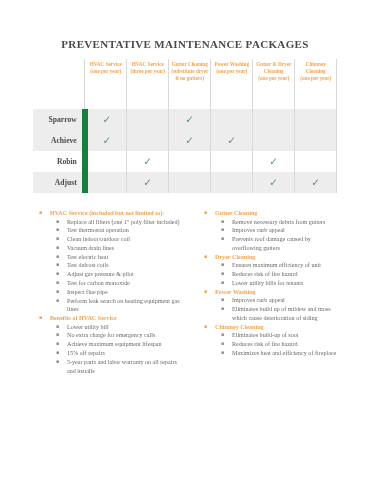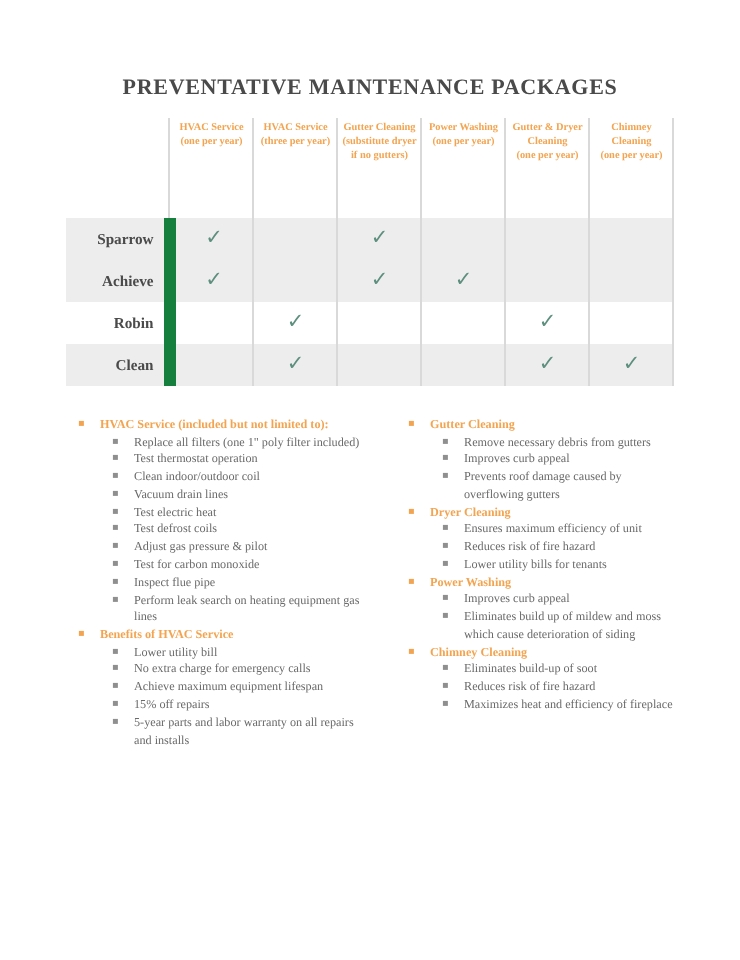--- a/index.html
+++ b/index.html
@@ -237,21 +237,21 @@
             <span class="chk empty">✓</span>
           </td>
           <td>
             <span class="chk">✓</span>
           </td>
           <td>
             <span class="chk empty">✓</span>
           </td>
         </tr>
         <tr class="shaded">
-          <td class="rowlabel">Clean</td>
+          <td class="rowlabel">Adjust</td>
           <td>
             <span class="chk empty">✓</span>
           </td>
           <td>
             <span class="chk">✓</span>
           </td>
           <td>
             <span class="chk empty">✓</span>
           </td>
           <td>

